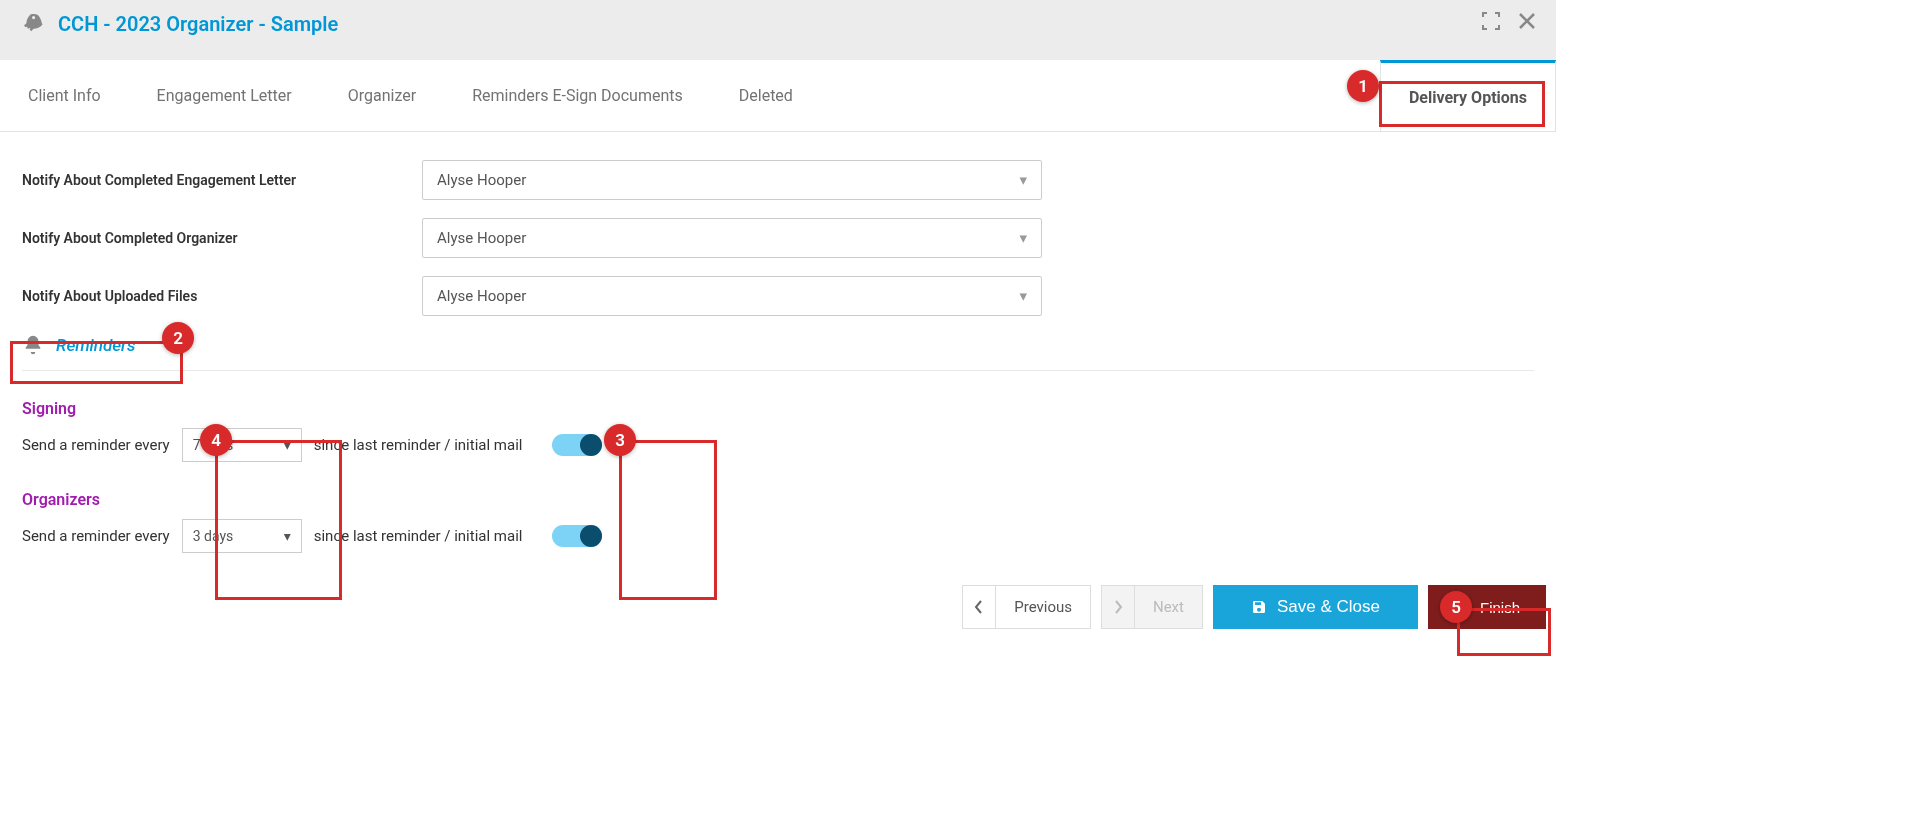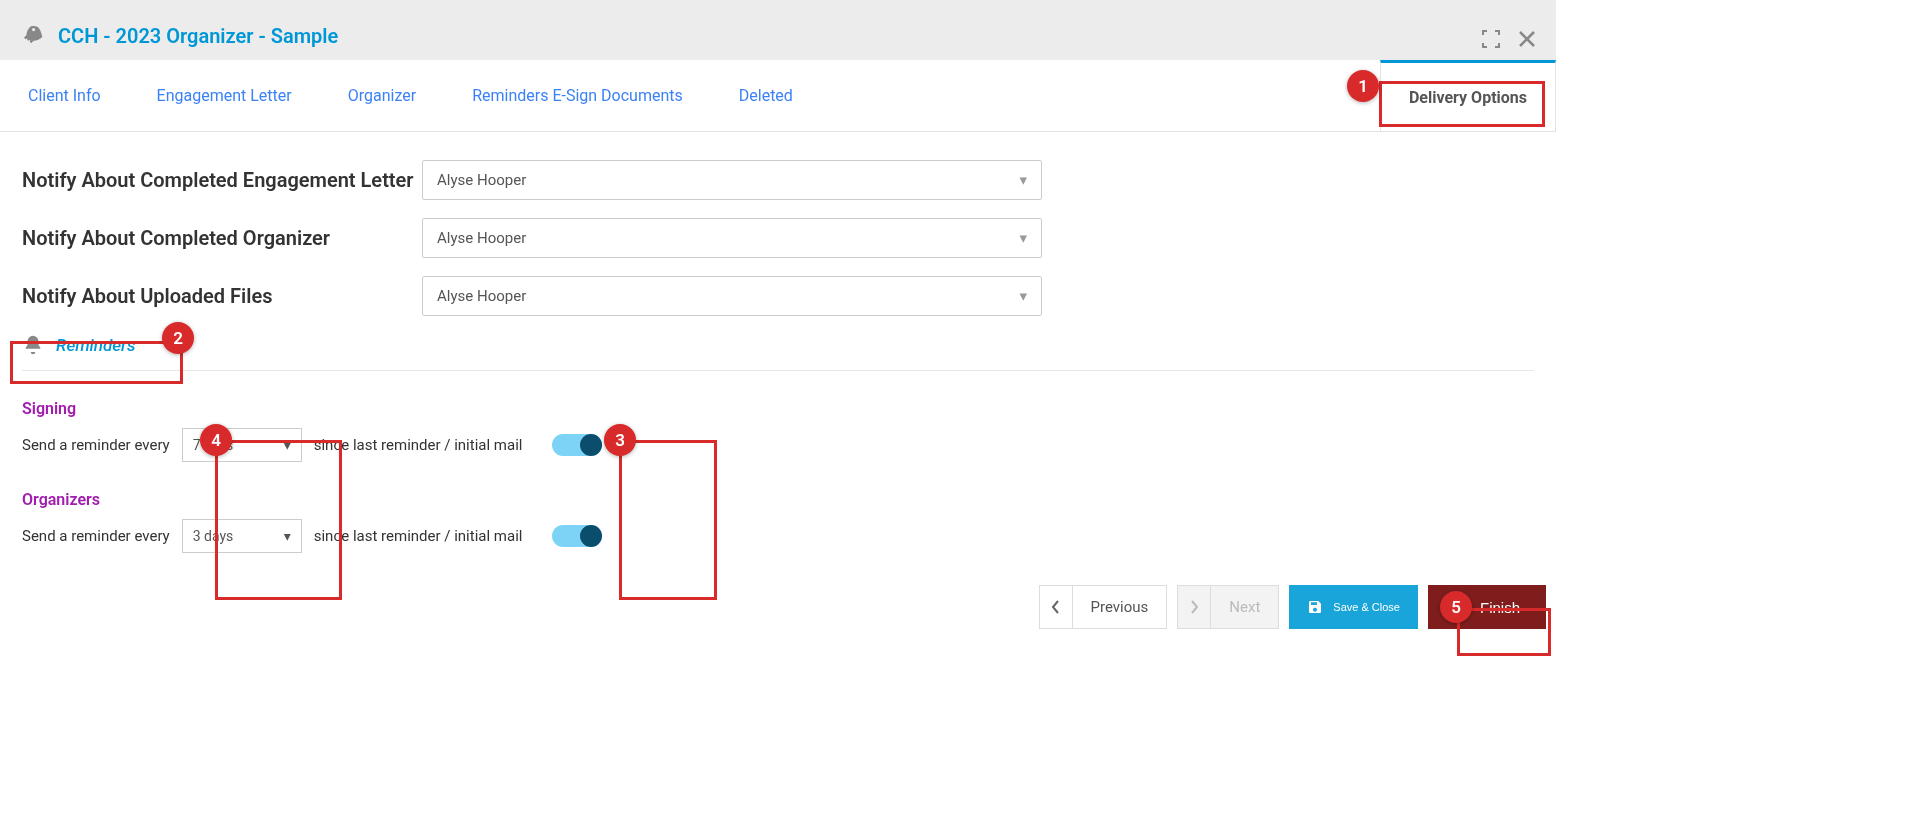--- a/index.html
+++ b/index.html
@@ -6,21 +6,21 @@
   body {
     font-family: -apple-system, BlinkMacSystemFont, "Segoe UI", Roboto, Arial, sans-serif;
     background: #fff;
     color: #333;
     font-size: 14px;
     width: 1556px;
   }
   .header-bar {
     background: #ececec;
     display: flex;
-    align-items: flex-end;
+    align-items: flex-start;
     padding: 12px 20px;
     height: 60px;
   }
   .rocket-icon {
     width: 24px;
     height: 24px;
     margin-right: 14px;
     color: #888;
   }
   .header-title {
@@ -41,21 +41,21 @@
     background: #fff;
     border-bottom: 1px solid #e3e3e3;
     height: 72px;
     align-items: stretch;
     position: relative;
   }
   .tab {
     padding: 0 28px;
     display: flex;
     align-items: center;
-    color: #3b82f6;
+    color: #737373;
     font-size: 16px;
     cursor: pointer;
     white-space: nowrap;
   }
   .tab.active {
     color: #555;
     border-top: 3px solid #0097d6;
     border-left: 1px solid #e3e3e3;
     border-right: 1px solid #e3e3e3;
     position: relative;
@@ -67,21 +67,21 @@
     padding: 28px 22px 10px 22px;
   }
   .field-row {
     display: flex;
     align-items: center;
     margin-bottom: 18px;
   }
   .field-label {
     width: 400px;
     font-weight: 600;
-    font-size: 20px;
+    font-size: 14px;
     color: #333;
   }
   .dropdown {
     width: 620px;
     height: 40px;
     border: 1px solid #ccc;
     border-radius: 2px;
     display: flex;
     align-items: center;
     padding: 0 14px;
@@ -194,24 +194,24 @@
     color: #555;
     cursor: pointer;
     font-size: 15px;
   }
   .btn-primary {
     height: 44px;
     background: #19a4da;
     color: #fff;
     display: flex;
     align-items: center;
-    padding: 0 18px;
+    padding: 0 38px;
     gap: 10px;
     cursor: pointer;
-    font-size: 11px;
+    font-size: 17px;
     border: none;
   }
   .btn-success {
     height: 44px;
     background: #7f1d1d;
     color: #fff;
     display: flex;
     align-items: center;
     padding: 0 26px;
     gap: 10px;

